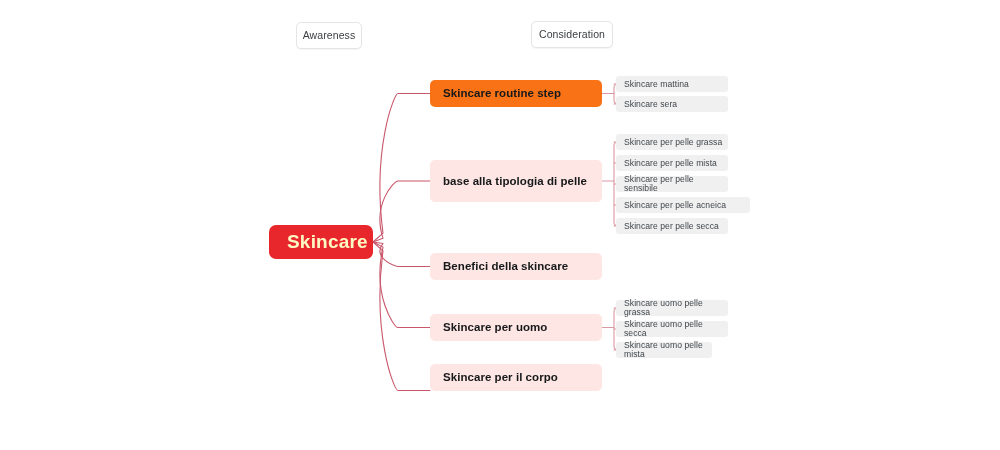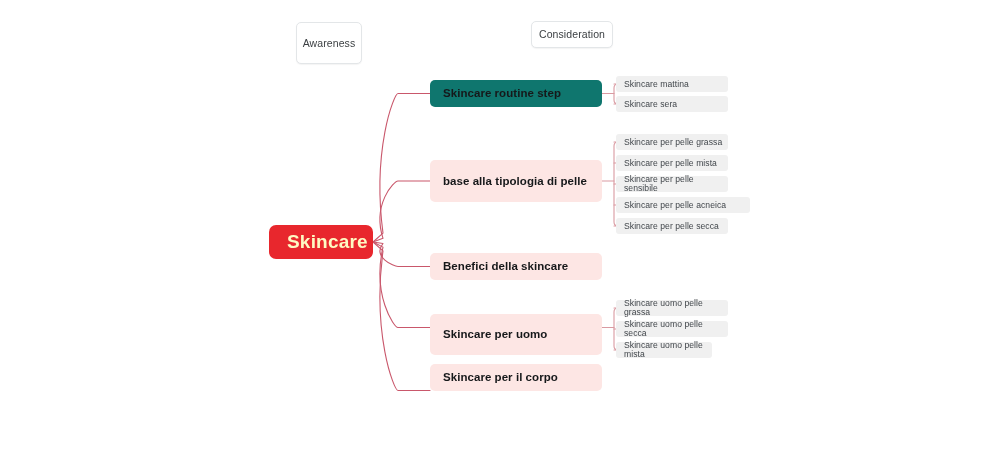--- a/index.html
+++ b/index.html
@@ -127,45 +127,45 @@
       <path d="M 614 205 L 616 205" fill="none" stroke="#d99aa1" stroke-width="1.1" stroke-linecap="round" stroke-linejoin="round"></path>
       <path d="M 614 226 L 616 226" fill="none" stroke="#d99aa1" stroke-width="1.1" stroke-linecap="round" stroke-linejoin="round"></path>
       <path d="M 602 327.5 L 614 327.5" fill="none" stroke="#d99aa1" stroke-width="1.1" stroke-linecap="round" stroke-linejoin="round"></path>
       <path d="M 618 308 Q 614 308 614 312 L 614 346 Q 614 350 618 350" fill="none" stroke="#d99aa1" stroke-width="1.1" stroke-linecap="round" stroke-linejoin="round"></path>
       <path d="M 614 308 L 616 308" fill="none" stroke="#d99aa1" stroke-width="1.1" stroke-linecap="round" stroke-linejoin="round"></path>
       <path d="M 614 329 L 616 329" fill="none" stroke="#d99aa1" stroke-width="1.1" stroke-linecap="round" stroke-linejoin="round"></path>
       <path d="M 614 350 L 616 350" fill="none" stroke="#d99aa1" stroke-width="1.1" stroke-linecap="round" stroke-linejoin="round"></path>
     </svg>
 
   <div id="stage-layer">
-      <div class="stage-tag" style="left: 296px; top: 22px; width: 66px; height: 42px;">
+      <div class="stage-tag" style="left: 296px; top: 22px; width: 66px; height: 27px;">
         <span>Awareness</span>
       </div>
       <div class="stage-tag" style="left: 531px; top: 21px; width: 82px; height: 27px;">
         <span>Consideration</span>
       </div>
     </div>
   <div id="root-layer">
       <div class="root-node" style="left: 269px; top: 225px; width: 104px; height: 34px; background: rgb(232, 39, 45); color: #fef9c3;">
         <span>Skincare</span>
       </div>
     </div>
   <div id="branch-layer">
-      <div class="branch-node" style="left: 430px; top: 80px; width: 172px; height: 27px; background: #0f766e;">
+      <div class="branch-node" style="left: 430px; top: 80px; width: 172px; height: 27px; background: #f97316;">
         <span class="branch-label">Skincare routine step</span>
       </div>
       <div class="branch-node" style="left: 430px; top: 160px; width: 172px; height: 42px; background: rgb(253, 230, 228);">
         <span class="branch-label">
           <span style="display: block;">base alla tipologia di pelle</span>
         </span>
       </div>
       <div class="branch-node" style="left: 430px; top: 253px; width: 172px; height: 27px; background: rgb(253, 230, 228);">
         <span class="branch-label">Benefici della skincare</span>
       </div>
-      <div class="branch-node" style="left: 430px; top: 314px; width: 172px; height: 41px; background: rgb(253, 230, 228);">
+      <div class="branch-node" style="left: 430px; top: 314px; width: 172px; height: 27px; background: rgb(253, 230, 228);">
         <span class="branch-label">Skincare per uomo</span>
       </div>
       <div class="branch-node" style="left: 430px; top: 364px; width: 172px; height: 27px; background: rgb(253, 230, 228);">
         <span class="branch-label">Skincare per il corpo</span>
       </div>
     </div>
   <div id="leaf-layer">
       <div class="leaf-node" style="left: 616px; top: 76px; width: 112px; height: 16px; background: rgb(240, 240, 240);">
         <span>Skincare mattina</span>
       </div>

